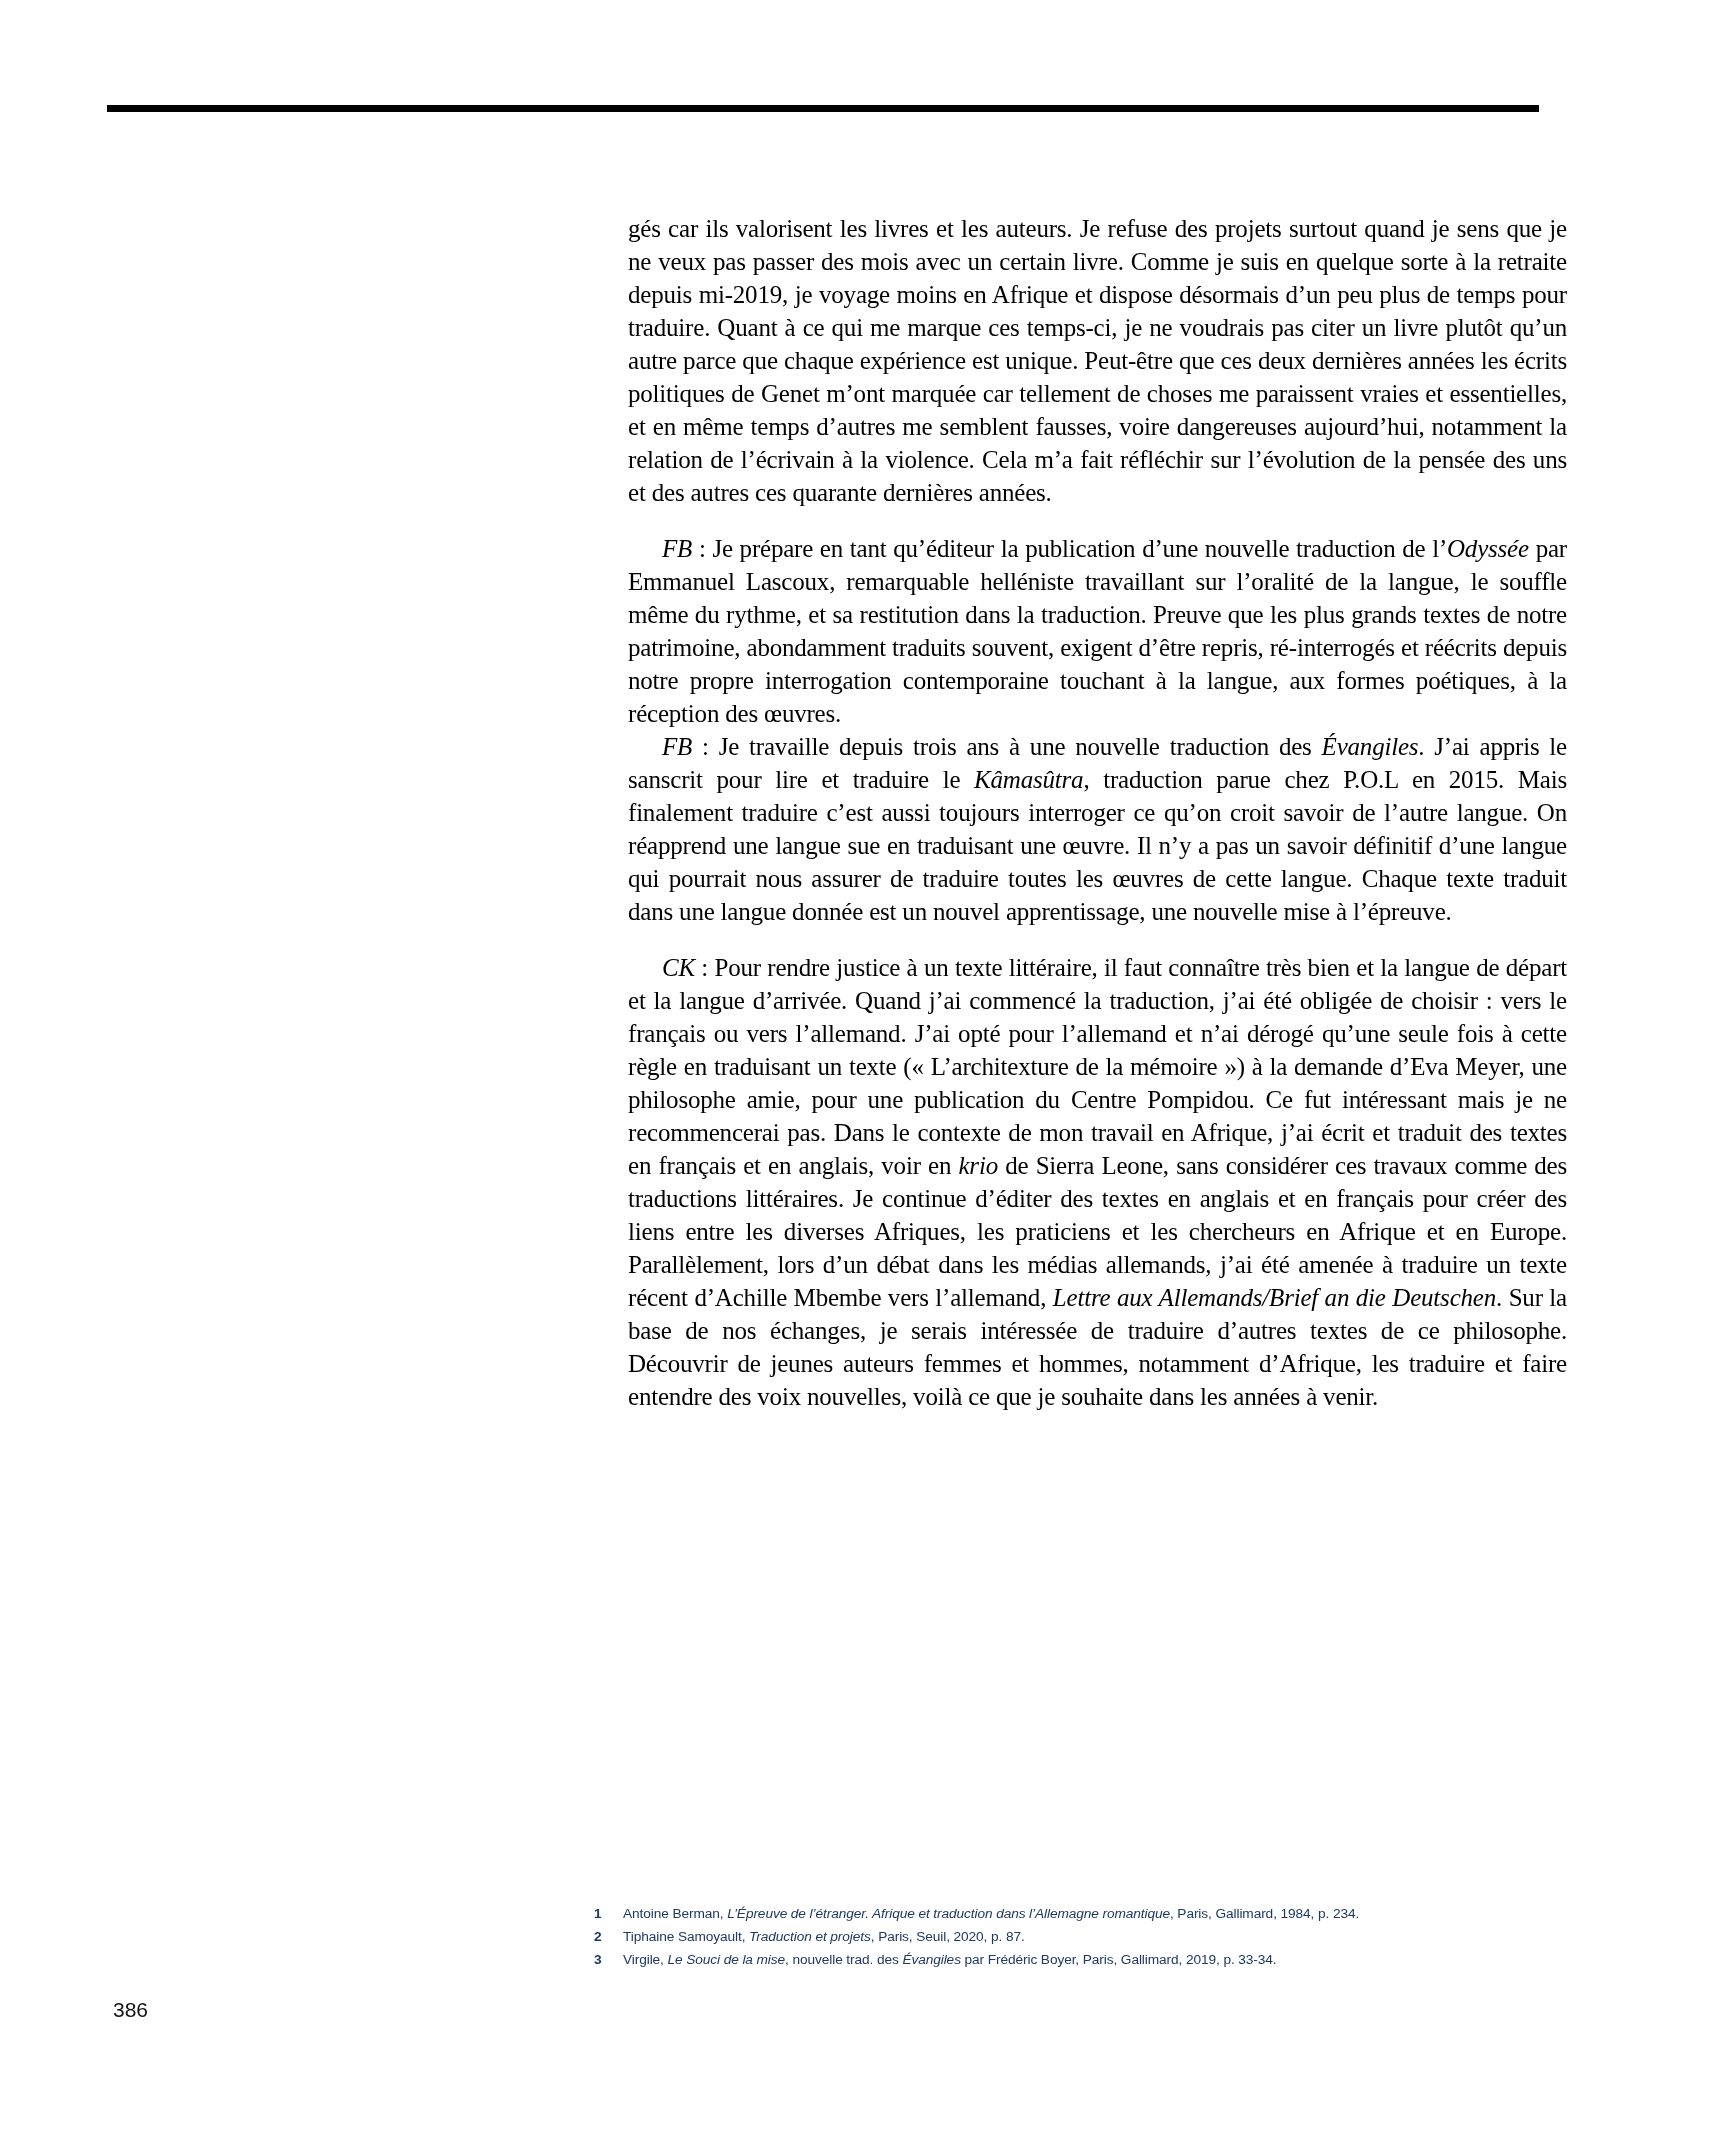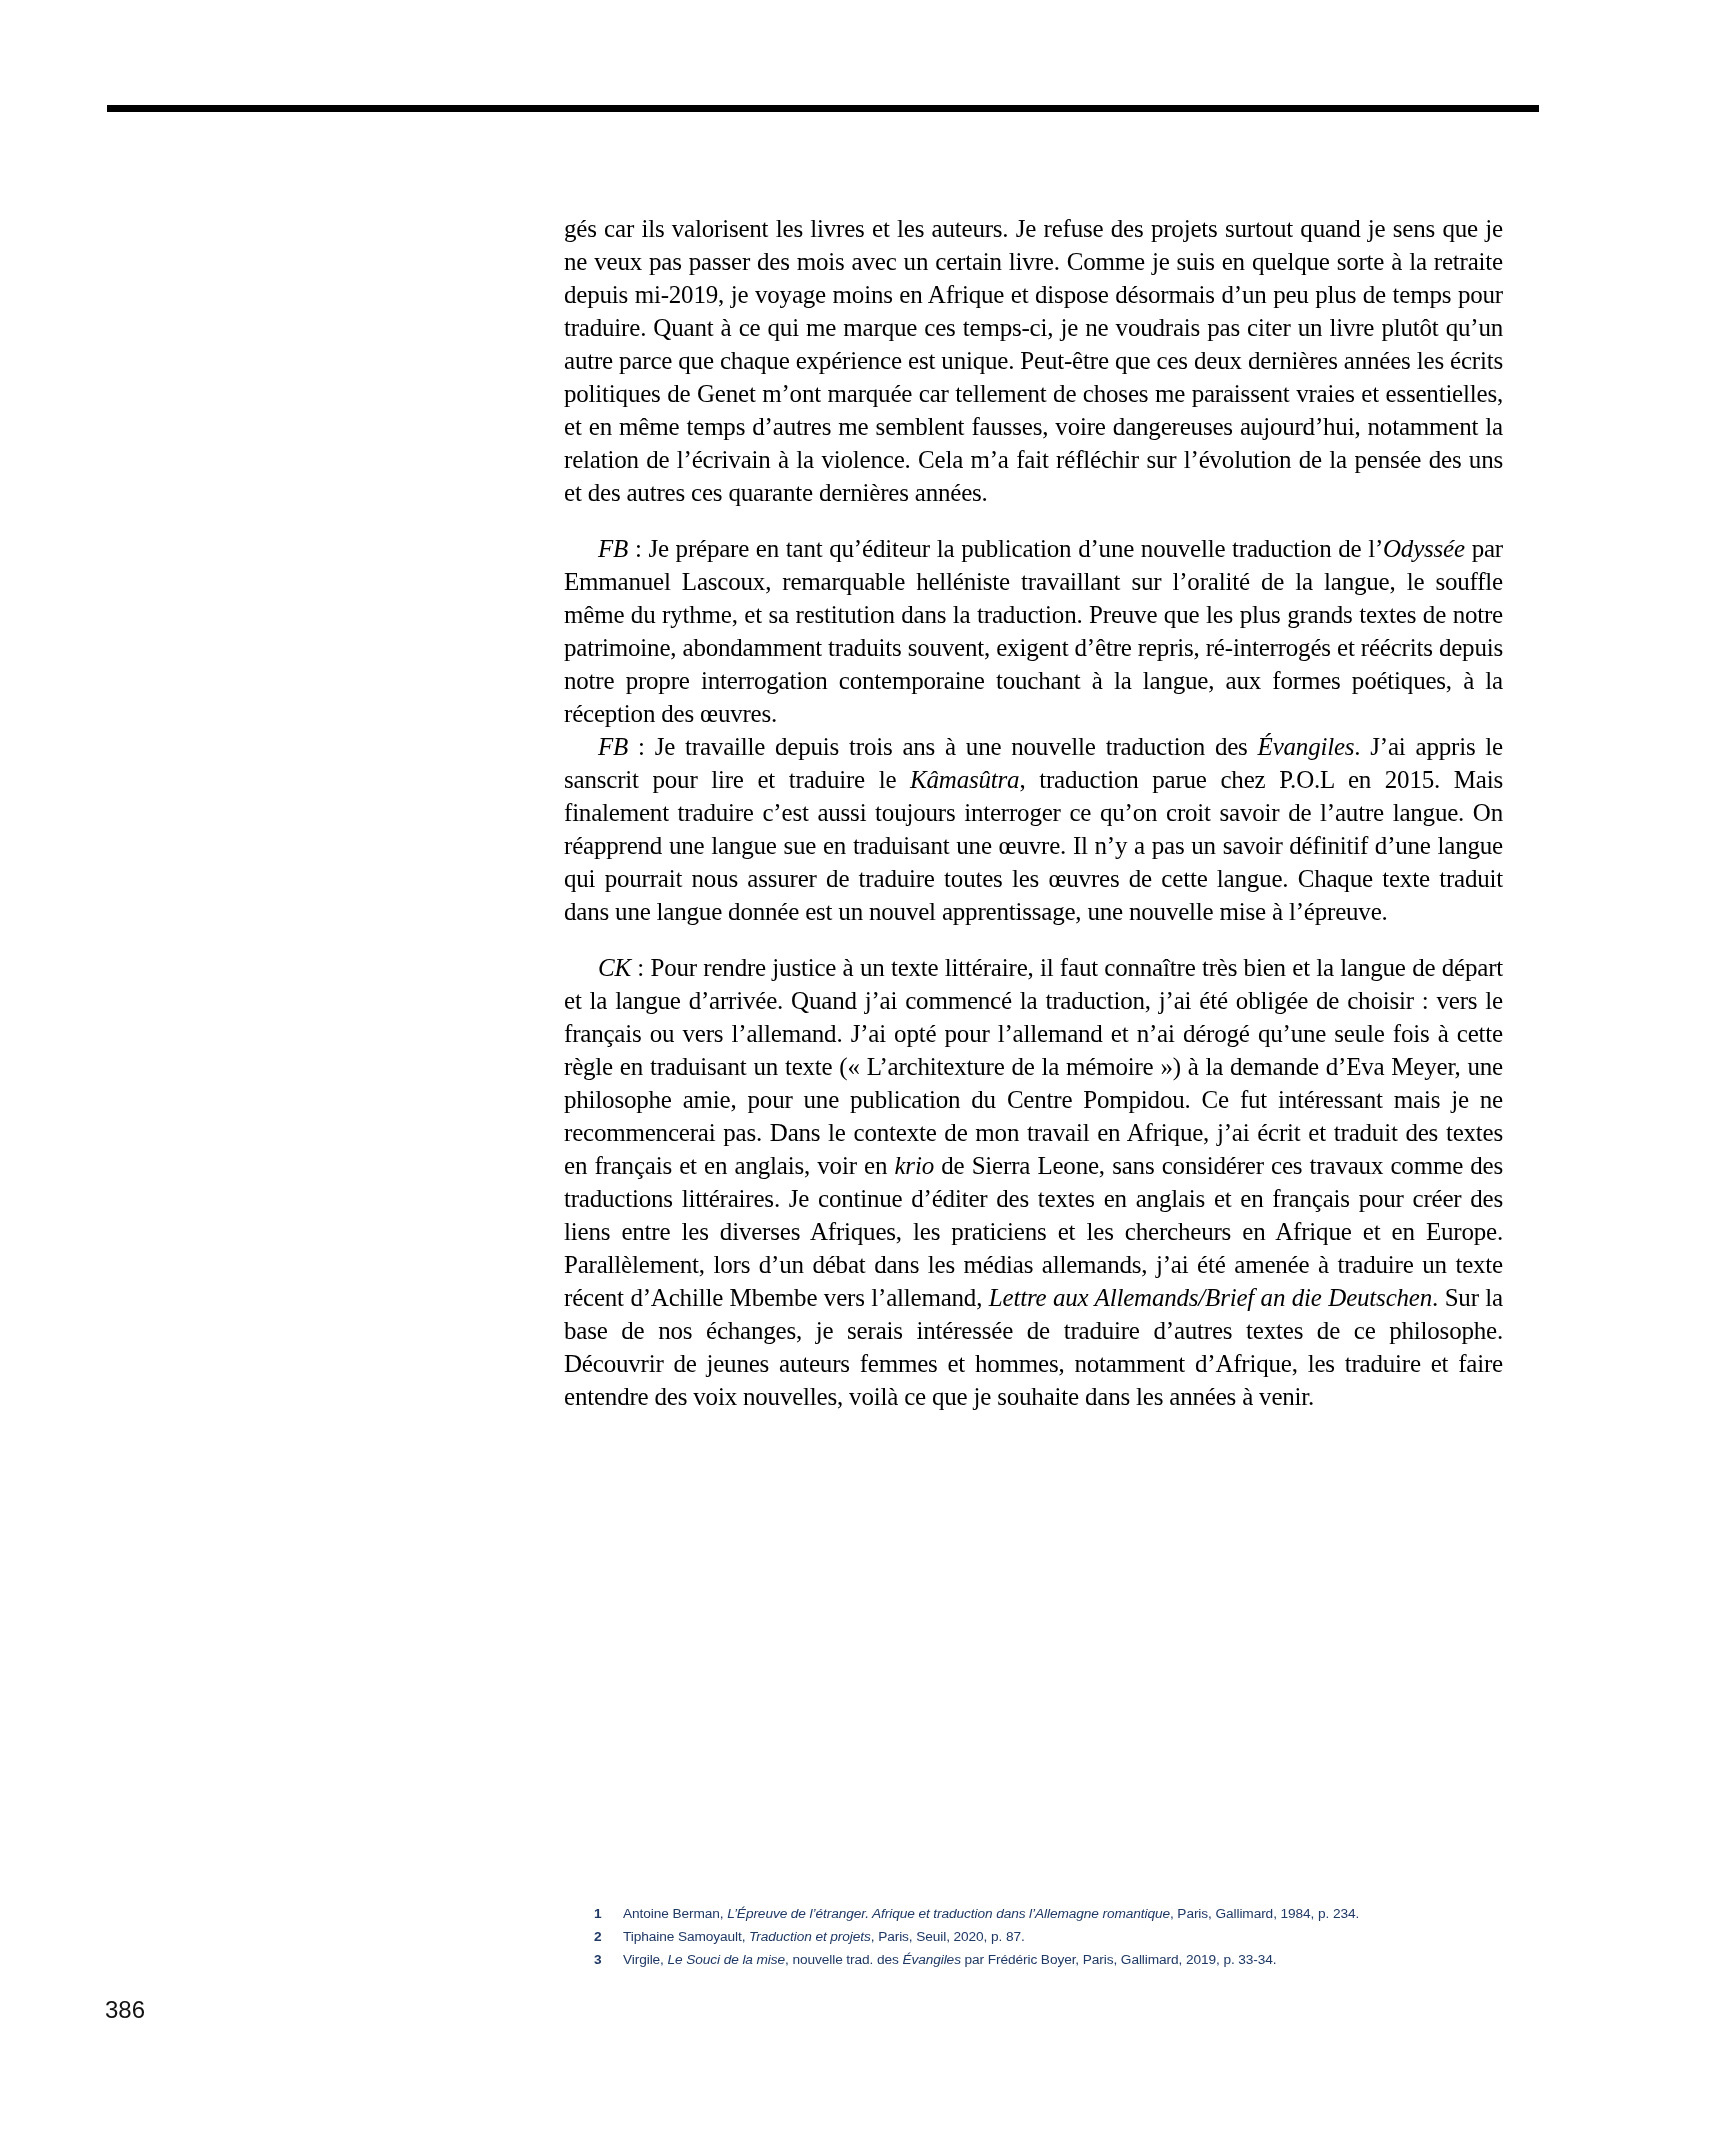--- a/index.html
+++ b/index.html
@@ -14,21 +14,21 @@
 
   .top-rule {
     position: absolute;
     left: 107px; top: 105px;
     width: 1432px; height: 7.3px;
     background: var(--rule-color, #000);
   }
 
   .text-column {
     position: absolute;
-    left: 564px; top: 212px;
+    left: 628px; top: 212px;
     width: 939px;
     font-size: 25px;
     line-height: 33px;
     letter-spacing: -0.2px;
     text-align: justify;
     color: var(--text-color, #000);
   }
   .text-column p, .text-column h2 { margin: 0; }
   .indent { text-indent: 34px; }
   .par-gap { margin-top: 23px !important; }
@@ -50,23 +50,23 @@
     line-height: 23px;
     color: var(--footnote-color, #1f3864);
     letter-spacing: -0.1px;
   }
   .footnote { display: flex; }
   .fn-num { flex: none; width: 29px; font-weight: bold; }
   .fn-text { flex: 1; white-space: nowrap; overflow: visible; }
 
   .page-number {
     position: absolute;
-    left: 105px; top: 1996px;
+    left: 113px; top: 1996px;
     font-family: "Liberation Sans", sans-serif;
-    font-size: 24px;
+    font-size: 21px;
     line-height: 27.4px;
     color: #121212;
   }
 </style>
 </head>
 <body>
 
 <div class="page">
 
   <div class="top-rule"></div>

